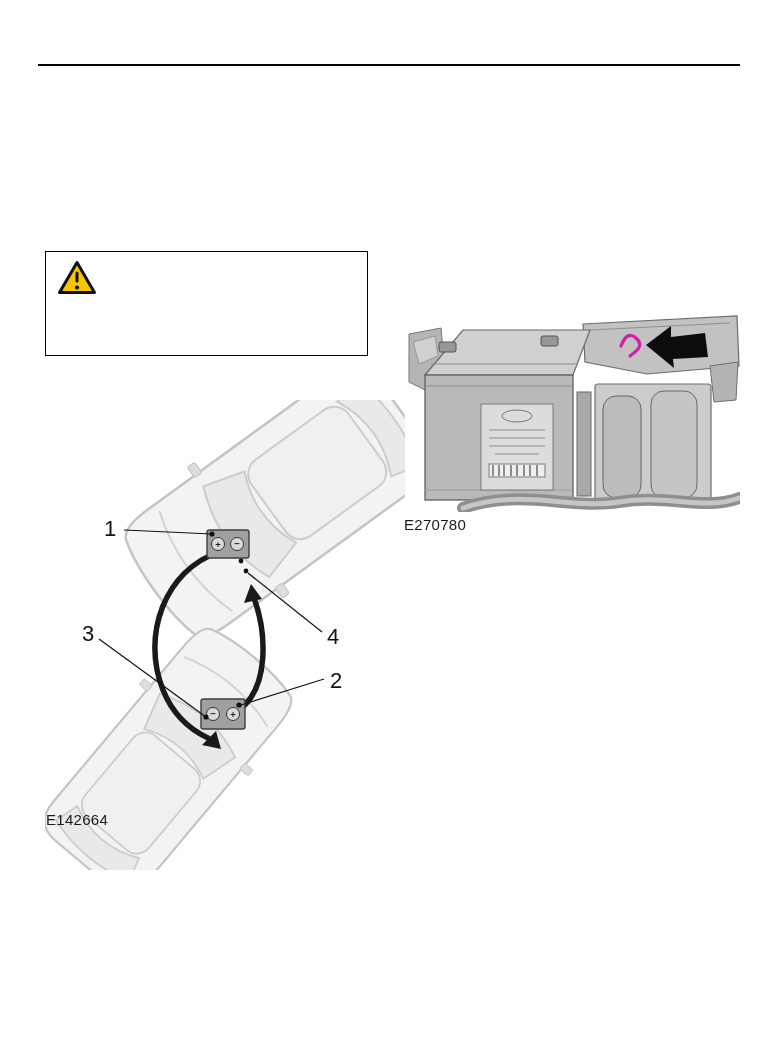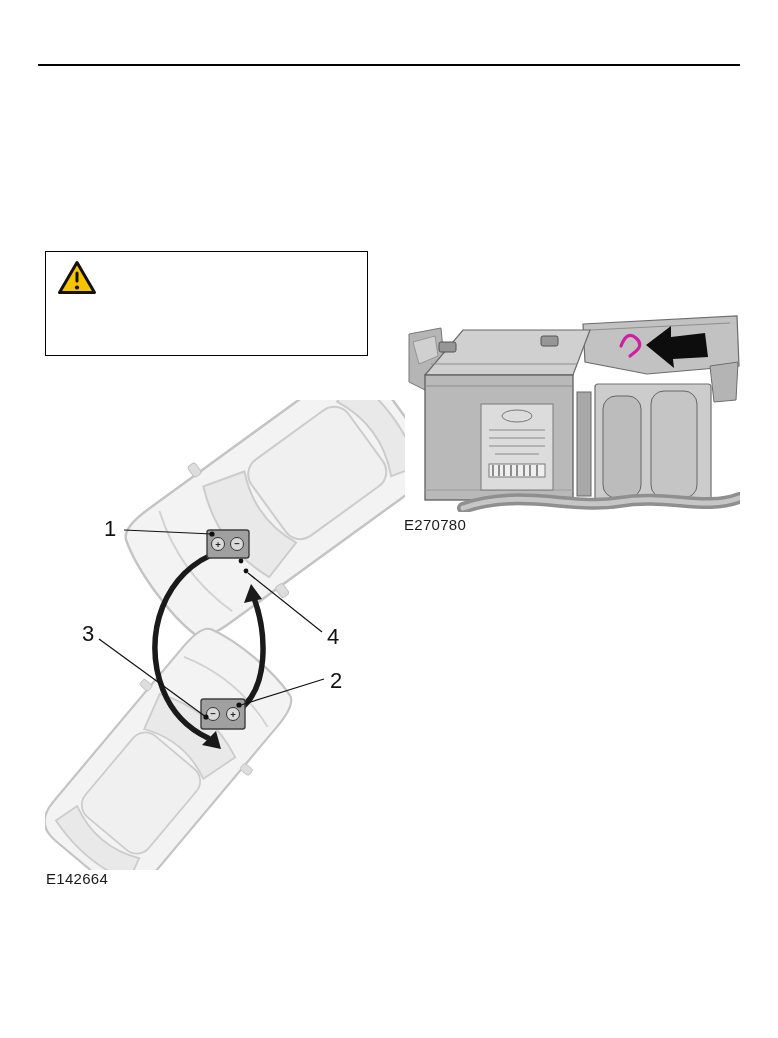--- a/index.html
+++ b/index.html
@@ -12,21 +12,21 @@
   .warning-box {
     position: absolute; left: 45px; top: 251px; width: 321px; height: 103px;
     border: 1.5px solid #000; background: #fff;
   }
   .warning-icon { position: absolute; left: 11px; top: 8px; width: 40px; height: 36px; }
   .figure { position: absolute; }
   .fig-engine { left: 405px; top: 312px; width: 335px; height: 200px; }
   .fig-jump   { left: 45px;  top: 400px; width: 360px; height: 470px; }
   .caption { position: absolute; font-size: 15px; color: #1a1a1a; letter-spacing: .3px; }
   .cap-engine { left: 404px; top: 516px; }
-  .cap-jump   { left: 46px;  top: 870px; }
+  .cap-jump   { left: 46px;  top: 811px; }
   .callout { font-family: "Liberation Sans", sans-serif; font-size: 22px; fill: #111; text-anchor: middle; }
   .term { font-family: "Liberation Sans", sans-serif; font-size: 9.5px; font-weight: bold; fill: #222; text-anchor: middle; }
 </style>
 </head>
 <body>
 
 <div class="page">
 
   <div class="top-rule"></div>
 

